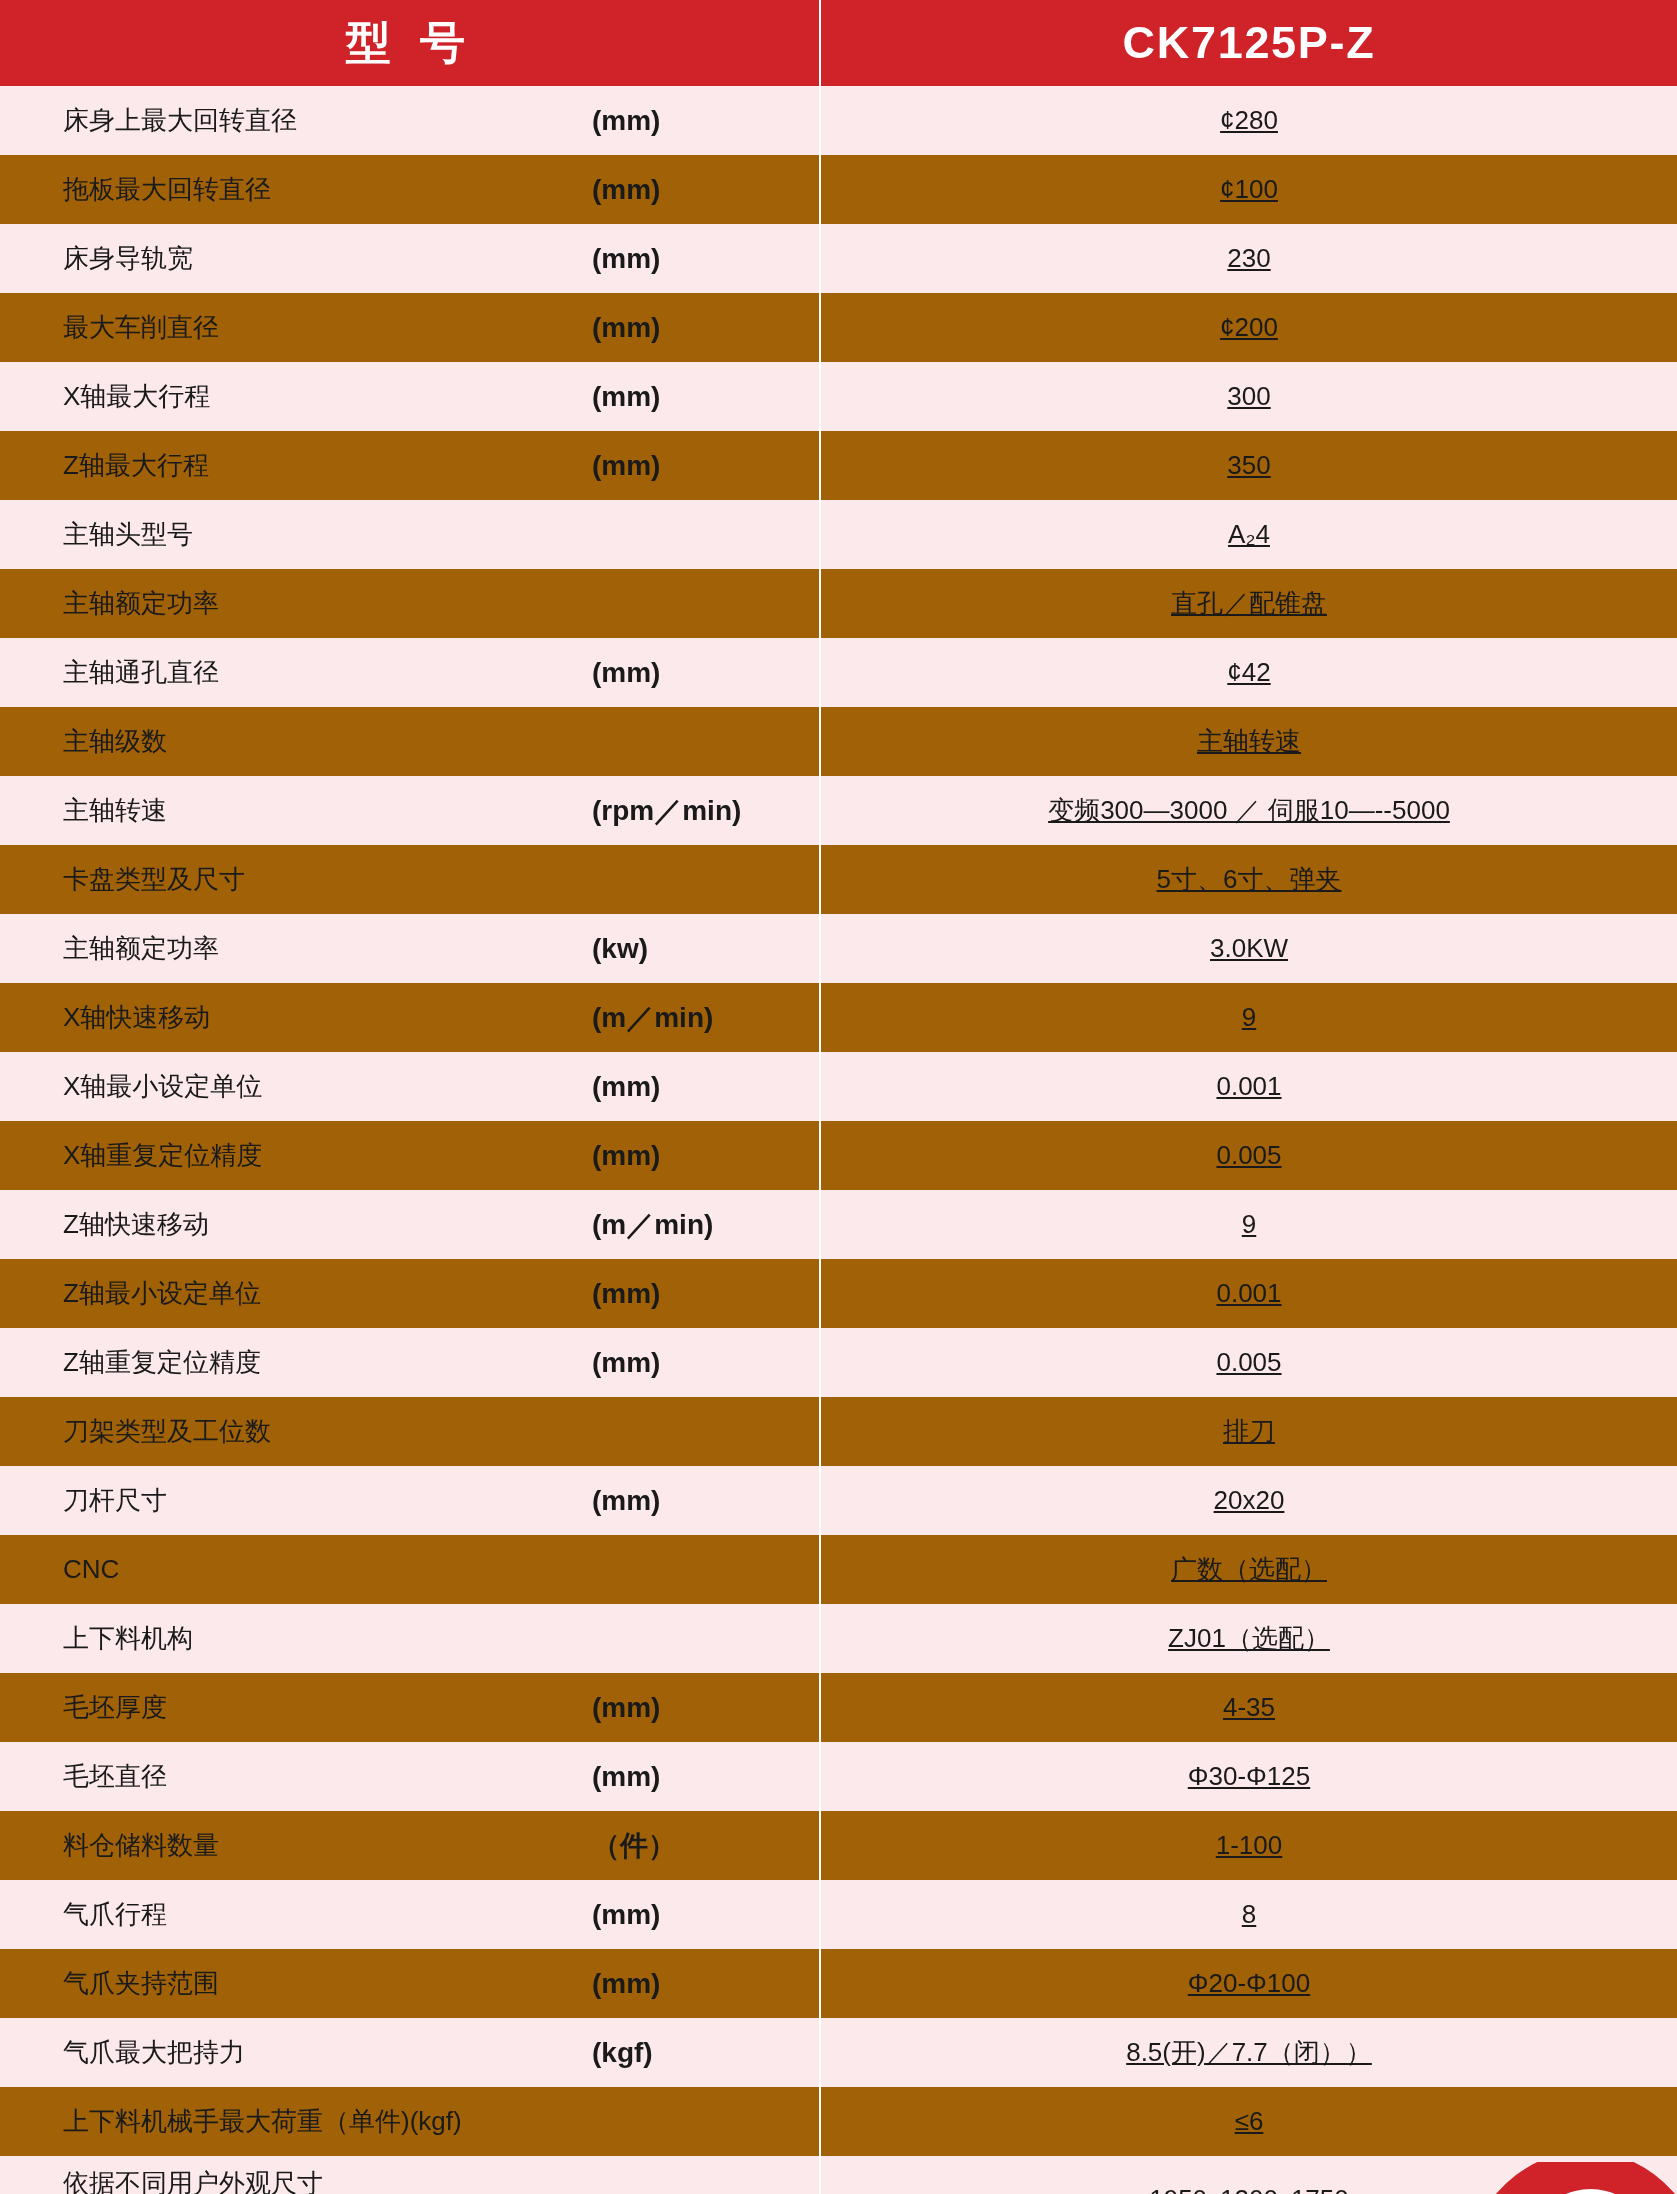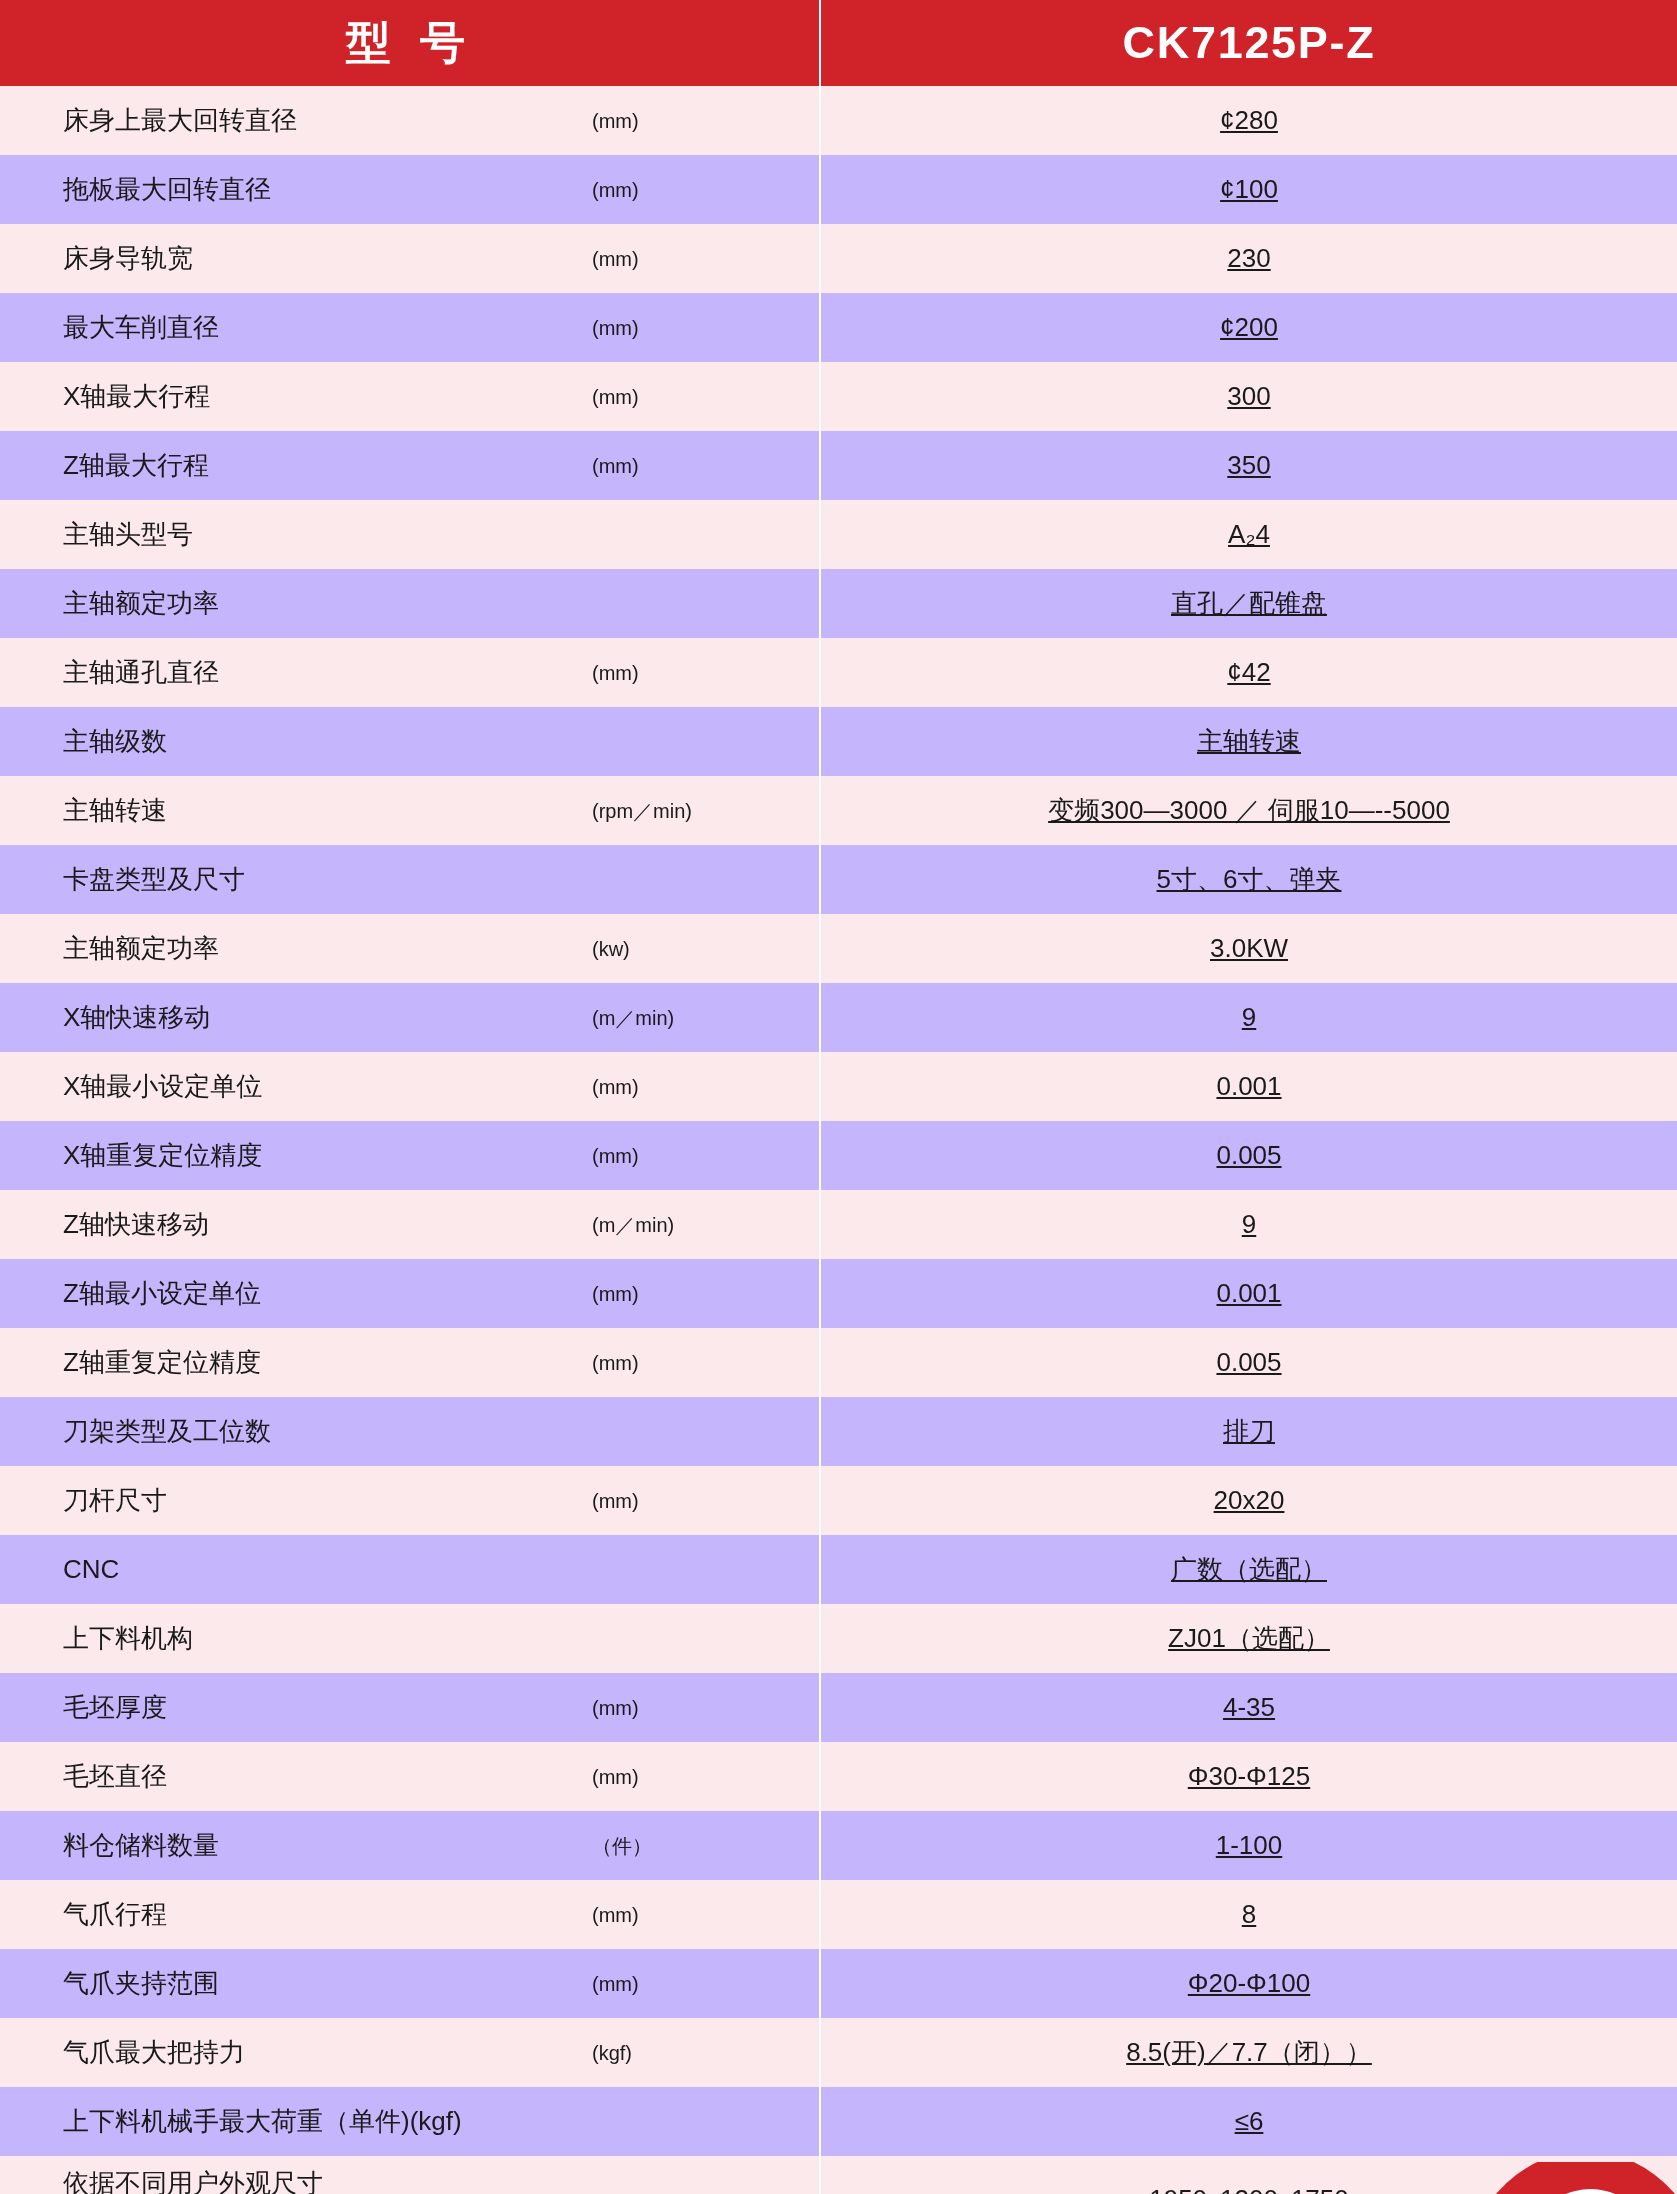--- a/index.html
+++ b/index.html
@@ -43,43 +43,44 @@
   }
   tbody td {
     font-size: 26px;
     color: #1a1a1a;
     padding: 0;
     height: 69px;
     vertical-align: middle;
     border: 0;
   }
   tbody tr.odd td { background: #fce9ec; }
-  tbody tr.even td { background: #c4b5fd; }
+  tbody tr.even td { background: #a16207; }
 
   td.label-cell {
     position: relative;
     padding-left: 0;
   }
   .label-inner {
     display: flex;
     align-items: center;
     height: 100%;
   }
   .label-text {
     padding-left: 63px;
     white-space: pre-line;
     line-height: 1.25;
   }
   .unit-text {
     position: absolute;
     left: 592px;
     top: 50%;
     transform: translateY(-50%);
-    font-size: 20px;
+    font-size: 28px;
     color: #1a1a1a;
+    font-weight: bold;
   }
   .unit-text.low {
     top: auto;
     bottom: 8.3px;
     transform: none;
   }
   td.value-cell {
     text-align: center;
     font-size: 26px;
     border-left: 2.5px solid #ffffff;

